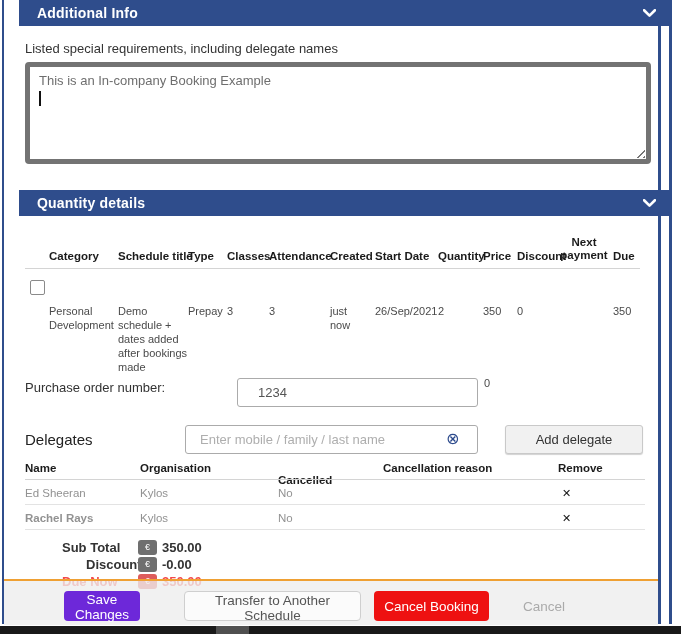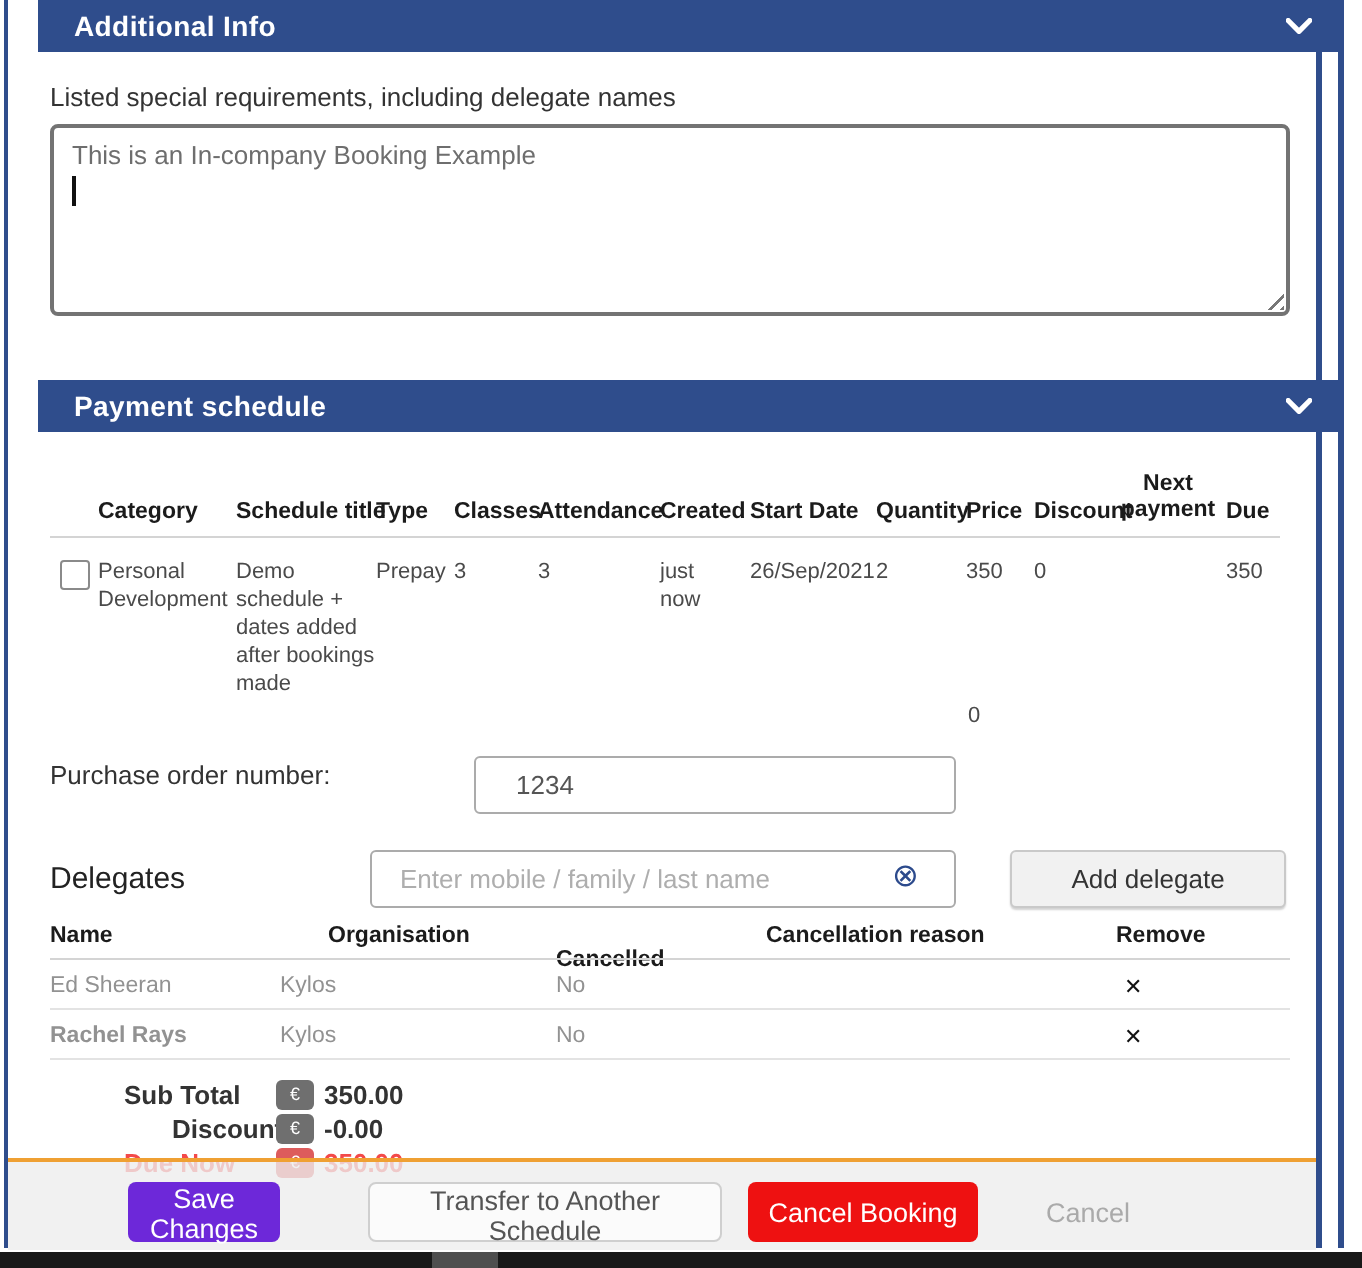--- a/index.html
+++ b/index.html
@@ -6,25 +6,25 @@
   .screen{position:relative;width:681px;height:634px;background:#fff;overflow:hidden;
           font-family:"Liberation Sans","DejaVu Sans",sans-serif;}
   
   .vline{position:absolute;top:0;height:624px;background:#2f4d8c;}
   
   .band{position:absolute;left:7px;width:651px;height:26px;background:#2f4d8c;margin-left:12px;}
   .band-title{position:absolute;left:18px;top:5px;color:#fff;font-size:14px;font-weight:bold;letter-spacing:.2px;}
   .chev{position:absolute;right:14px;top:9px;width:13px;height:9px;}
   
   .lbl{position:absolute;font-size:13px;color:#333;}
-  .cell{position:absolute;font-size:11px;line-height:14px;color:#4a4a4a;}
+  .cell{position:absolute;font-size:11px;line-height:14px;color:#4a4a4a;margin-top:25px;}
   .thead{position:absolute;font-size:11.5px;font-weight:bold;color:#1b1b1b;line-height:13px;}
   .hline{position:absolute;height:1px;background:#d4d4d4;}
   
-  .ta{position:absolute;left:25px;top:62px;width:616px;height:92px;border:2px solid #737373;border-radius:4px;background:#fff;}
+  .ta{position:absolute;left:25px;top:62px;width:616px;height:92px;border:5px solid #737373;border-radius:4px;background:#fff;}
   .ta-text{position:absolute;left:9px;top:6px;font-size:13px;color:#6e6e6e;}
   .caret{position:absolute;left:9px;top:24px;width:1.5px;height:15px;background:#111;}
   .resize{position:absolute;right:1px;bottom:1px;width:11px;height:11px;
           background:repeating-linear-gradient(-45deg,#777 0 1.5px,transparent 1.5px 4.5px);
           clip-path:polygon(100% 0,100% 100%,0 100%);}
   
   .cb{position:absolute;left:30px;top:280px;width:13px;height:13px;border:1px solid #8a8a8a;border-radius:2px;background:#fff;}
   
   .inp{position:absolute;border:1px solid #ababab;border-radius:3px;background:#fff;
        font-family:"Liberation Sans",sans-serif;font-size:13px;color:#555;box-sizing:border-box;outline:none;}
@@ -72,21 +72,21 @@
 
   <div class="lbl" style="left:25px;top:41px;">Listed special requirements, including delegate names</div>
 
   <div class="ta">
     <div class="ta-text">This is an In-company Booking Example</div>
     <div class="caret"></div>
     <div class="resize"></div>
   </div>
 
   <div class="band" style="top:190px;">
-    <span class="band-title">Payment schedule</span>
+    <span class="band-title">Quantity details</span>
     <svg class="chev" viewBox="0 0 12 8">
       <path d="M1 1 L6 6 L11 1" fill="none" stroke="#ffffff" stroke-width="2.4" stroke-linecap="round" stroke-linejoin="round"></path>
     </svg>
   </div>
 
   <span class="thead" style="left:49px;top:250px;">Category</span>
   <span class="thead" style="left:118px;top:250px;">Schedule title</span>
   <span class="thead" style="left:188px;top:250px;">Type</span>
   <span class="thead" style="left:227px;top:250px;">Classes</span>
   <span class="thead" style="left:269px;top:250px;">Attendance</span>
@@ -117,21 +117,21 @@
 
   <span class="lbl" style="left:25px;top:380px;">Purchase order number:</span>
   <input class="inp" style="left: 237px; top: 378px; width: 241px; height: 29px; padding-left: 20px;" value="1234">
 
   <span class="lbl" style="left:25px;top:431px;font-size:15px;color:#222;">Delegates</span>
   <input class="inp" style="left: 185px; top: 425px; width: 293px; height: 29px; padding-left: 14px; padding-right: 32px;" placeholder="Enter mobile / family / last name">
   <span class="clear-ic" style="left:446px;top:431px;">⊗</span>
   <button class="btn-add">Add delegate</button>
 
   <span class="thead" style="left:25px;top:462px;">Name</span>
-  <span class="thead" style="left:140px;top:462px;margin-left:24px;">Organisation</span>
+  <span class="thead" style="left:140px;top:462px;">Organisation</span>
   <span class="thead" style="left:278px;top:462px;margin-top:12px;">Cancelled</span>
   <span class="thead" style="left:383px;top:462px;">Cancellation reason</span>
   <span class="thead" style="left:558px;top:462px;">Remove</span>
   <div class="hline" style="left:25px;top:479px;width:620px;"></div>
 
   <span class="dcell" style="left:25px;top:487px;">Ed Sheeran</span>
   <span class="dcell" style="left:140px;top:487px;">Kylos</span>
   <span class="dcell" style="left:278px;top:487px;">No</span>
   <span class="xmark" style="left:562px;top:487px;">✕</span>
   <div class="hline" style="left:25px;top:504px;width:620px;background:#e3e3e3;"></div>

